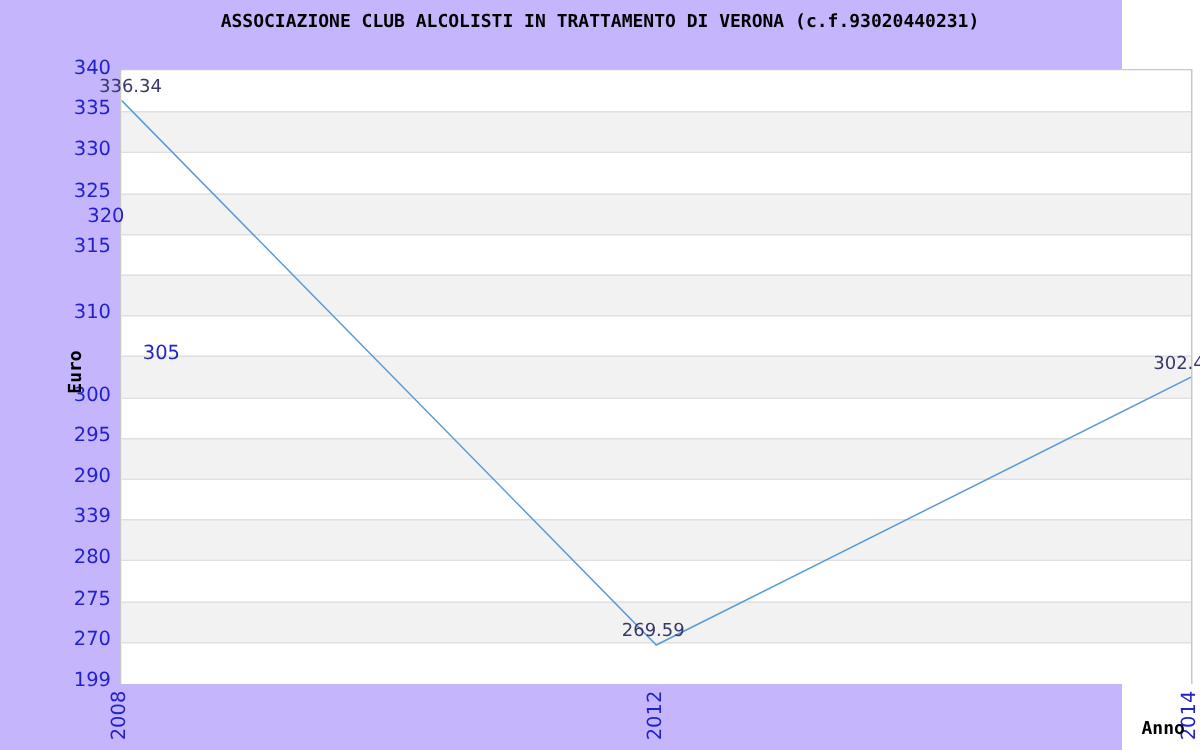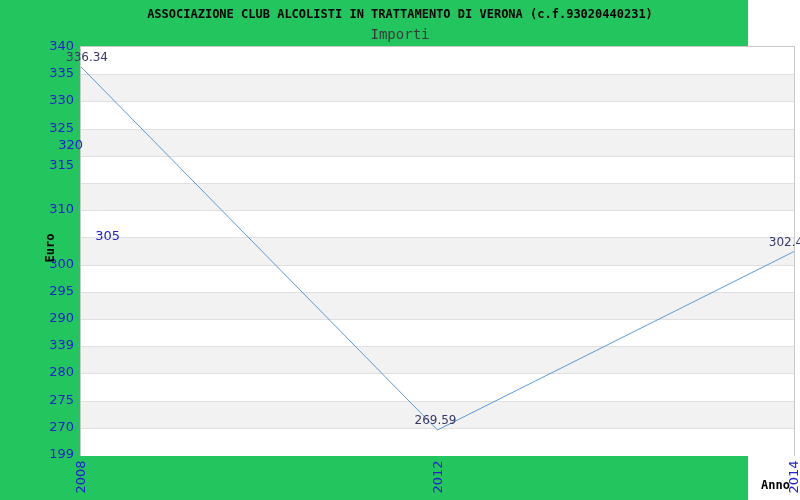--- a/index.html
+++ b/index.html
@@ -5,21 +5,21 @@
   html, body {
     margin: 0; padding: 0;
     width: 800px; height: 500px;
     background: #ffffff;
     overflow: hidden;
     font-family: "DejaVu Sans", "Liberation Sans", sans-serif;
   }
   #chart {
     position: relative;
     width: 748px; height: 500px;
-    background: #22c55e;
+    background: #c4b5fd;
     text-decoration: underline;
   }
   .title {
     position: absolute;
     left: 0; top: 7; top: 7px;
     width: 800px;
     text-align: center;
     font-family: "DejaVu Sans Mono", "Liberation Mono", monospace;
     font-weight: bold;
     font-size: 12px;
@@ -97,21 +97,20 @@
   }
   .axisname.xlab {
     left: 761px; top: 478px;
   }
 </style>
 </head>
 <body>
 
 <div id="chart">
   <div class="title">ASSOCIAZIONE CLUB ALCOLISTI IN TRATTAMENTO DI VERONA (c.f.93020440231)</div>
-  <div class="subtitle">Importi</div>
 
   <div class="plot" id="plot">
     <div id="bands">
         <div class="band white" style="top: 0px; height: 28.2px;"></div>
         <div class="band gray edged" style="top: 27.2px; height: 28.2px;"></div>
         <div class="band white edged" style="top: 54.4px; height: 28.2px;"></div>
         <div class="band gray edged" style="top: 81.6px; height: 28.2px;"></div>
         <div class="band white edged" style="top: 108.8px; height: 28.2px;"></div>
         <div class="band gray edged" style="top: 136px; height: 28.2px;"></div>
         <div class="band white edged" style="top: 163.2px; height: 28.2px;"></div>

